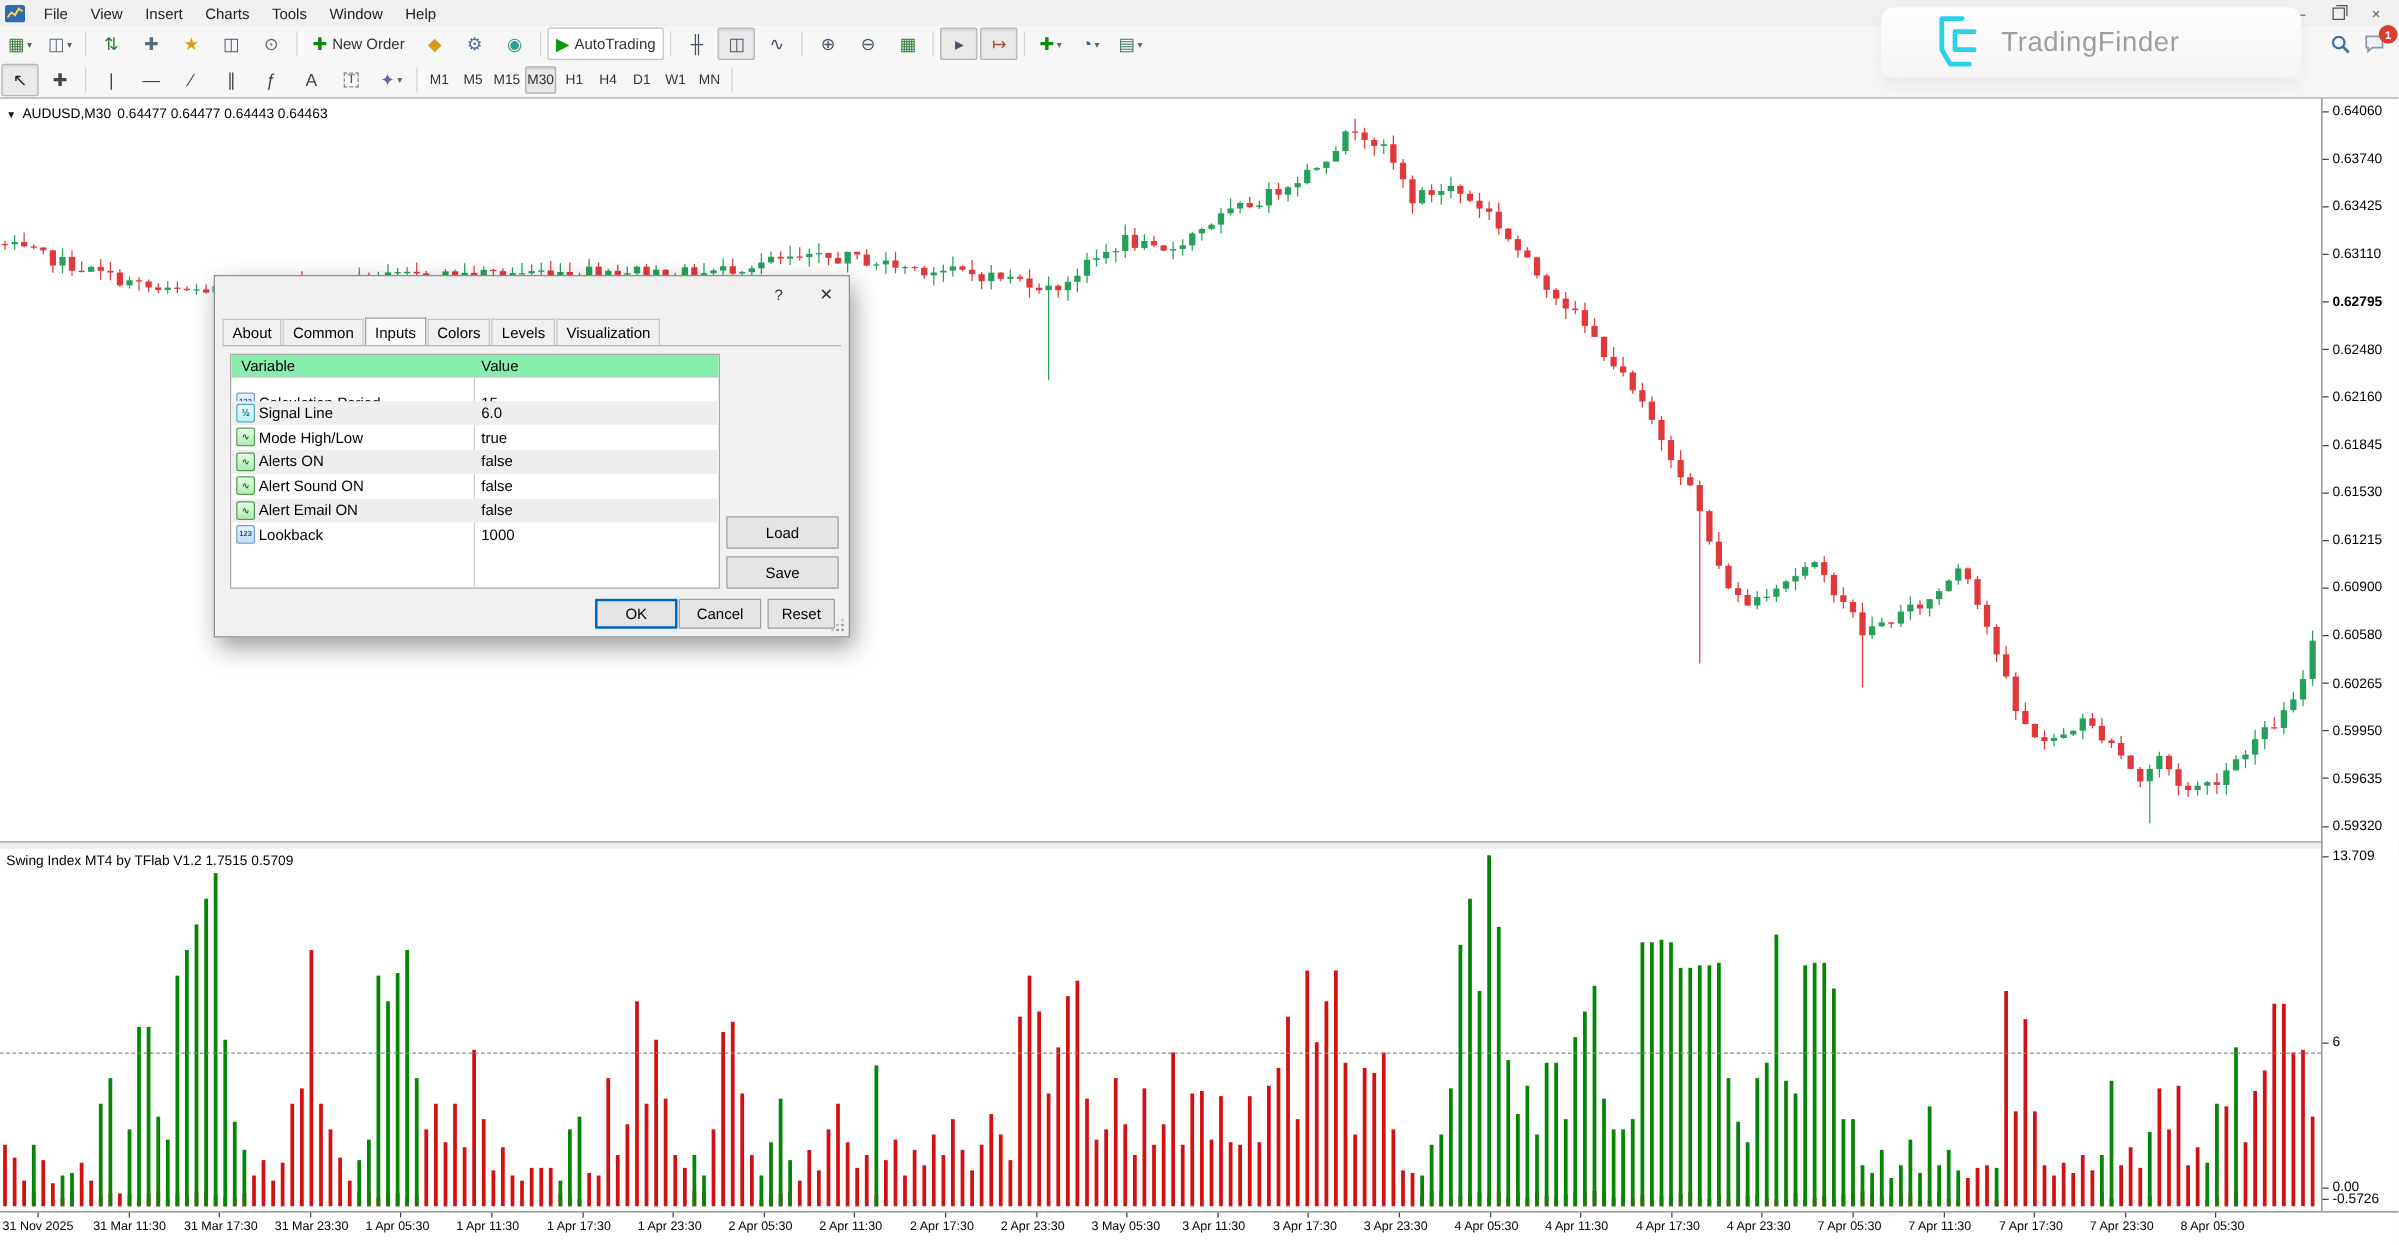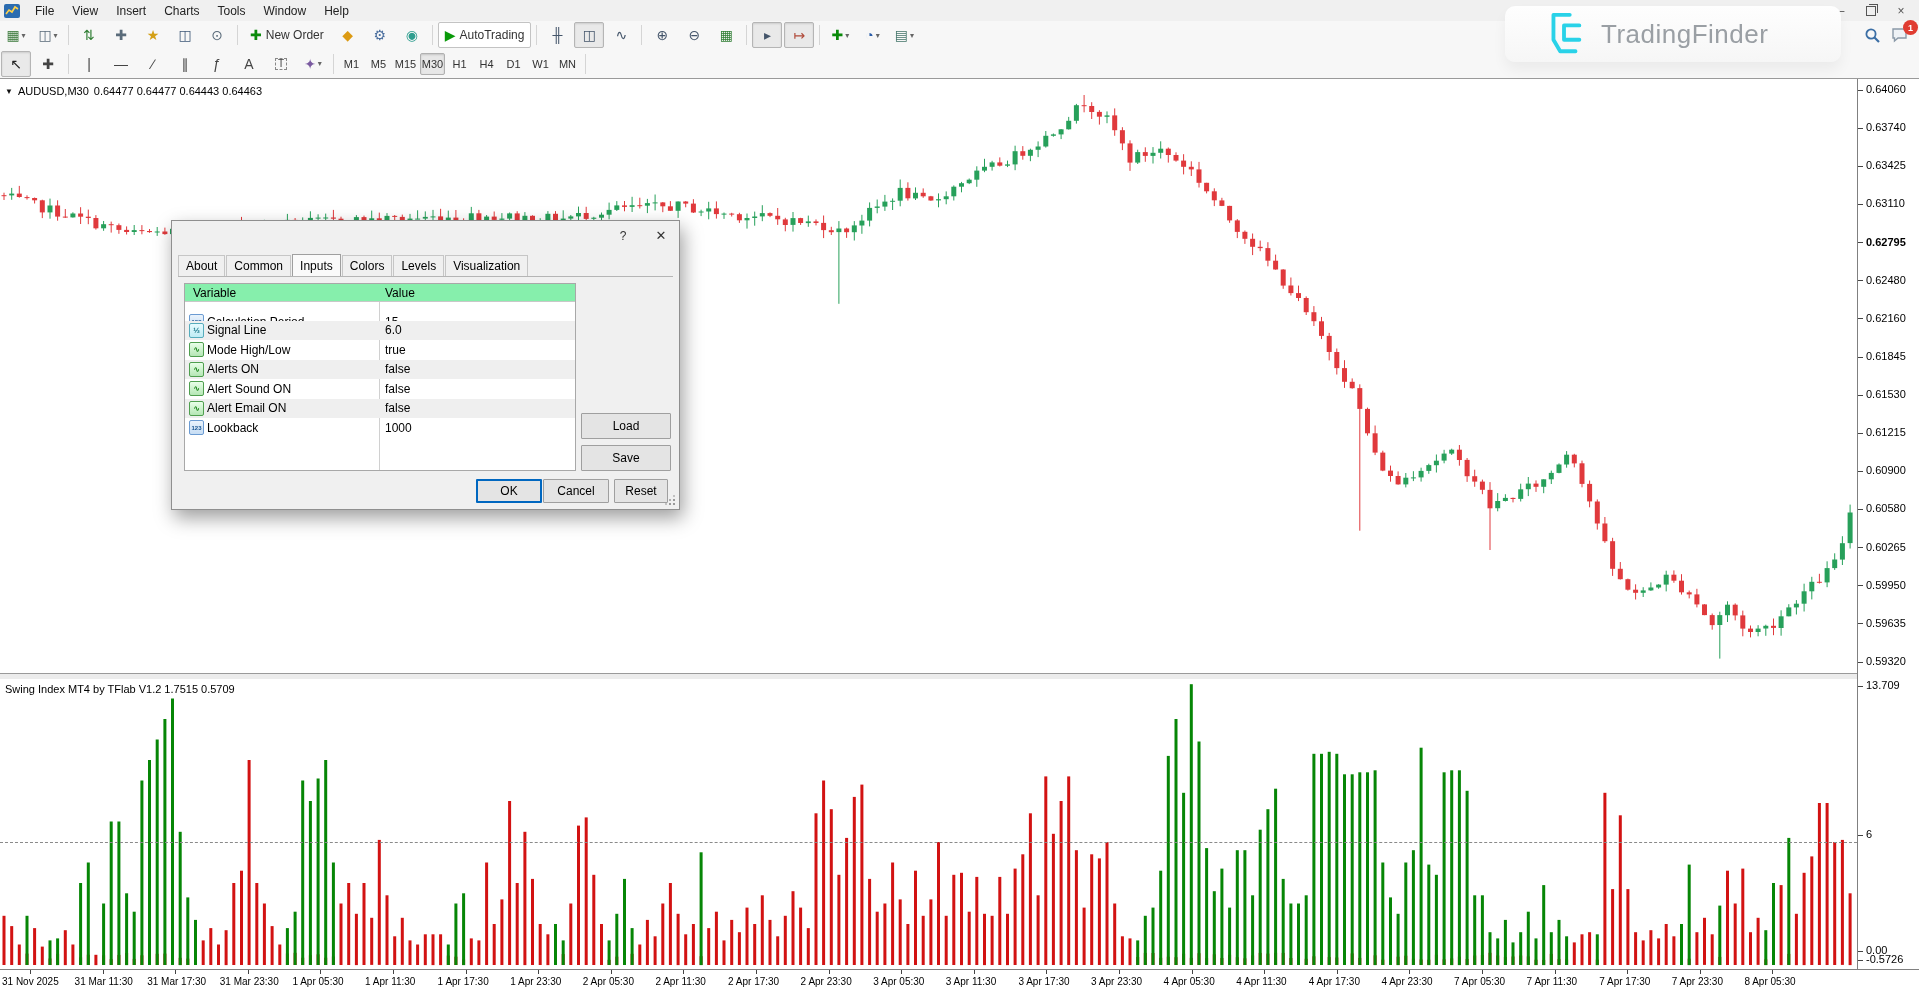--- a/index.html
+++ b/index.html
@@ -47,21 +47,21 @@
   .axis-col{position:absolute;left:1857px;top:0;width:62px;height:890px;background:#fff;border-left:1px solid #808080;}
   .ptick{position:absolute;left:0;font-size:11px;color:#000;white-space:nowrap;}
   .ptick .tickmark{display:inline-block;width:5px;height:1px;background:#444;vertical-align:middle;margin-right:3px;}
   .time-axis{position:absolute;left:0;top:890px;width:1919px;height:28px;background:#fff;border-top:1px solid #808080;}
   .tlabel{position:absolute;top:6px;font-size:10px;color:#000;white-space:nowrap;}
   .ttick{position:absolute;top:0;width:1px;height:4px;background:#444;}
   
   .watermark{position:absolute;left:1505px;top:6px;width:300px;height:56px;display:flex;align-items:center;
              gap:14px;padding-left:36px;border-radius:10px;
              background:linear-gradient(#fefefe,#f6f6f6);box-shadow:0 8px 14px rgba(0,0,0,.05);}
-  .wm-text{font-size:26px;color:#9a9fa4;letter-spacing:.5px;}
+  .wm-text{font-size:22px;color:#9a9fa4;letter-spacing:.5px;}
   
   .dialog{position:absolute;left:171px;top:220px;width:507px;height:288px;background:#f0f0f0;
           border:1px solid #8f8f8f;box-shadow:3px 8px 18px rgba(0,0,0,.38);font-size:12px;color:#000;}
   .dlg-title{position:absolute;left:0;top:0;width:100%;height:29px;background:#fff;display:flex;align-items:center;}
   .dlg-title-text{padding-left:9px;}
   .dlg-sys{position:absolute;top:0;height:29px;width:32px;display:flex;align-items:center;justify-content:center;color:#333;}
   .dlg-help{right:40px;}
   .dlg-close{right:2px;font-size:13px;}
   .tabs{position:absolute;left:6px;top:34px;display:flex;align-items:flex-end;height:21px;}
   .tab{padding:3px 7px 3px;border:1px solid #c6c6c6;border-bottom:none;background:#f0f0f0;margin-right:1px;font-size:12px;}
@@ -1150,21 +1150,21 @@
       <div class="tlabel" style="left: 510.2px;">1 Apr 23:30</div>
       <div class="ttick" style="left: 538.2px;"></div>
       <div class="tlabel" style="left: 582.8px;">2 Apr 05:30</div>
       <div class="ttick" style="left: 610.8px;"></div>
       <div class="tlabel" style="left: 655.4px;">2 Apr 11:30</div>
       <div class="ttick" style="left: 683.4px;"></div>
       <div class="tlabel" style="left: 728px;">2 Apr 17:30</div>
       <div class="ttick" style="left: 756px;"></div>
       <div class="tlabel" style="left: 800.6px;">2 Apr 23:30</div>
       <div class="ttick" style="left: 828.6px;"></div>
-      <div class="tlabel" style="left: 873.2px;">3 Apr 05:30</div>
+      <div class="tlabel" style="left: 873.2px;">3 May 05:30</div>
       <div class="ttick" style="left: 901.2px;"></div>
       <div class="tlabel" style="left: 945.8px;">3 Apr 11:30</div>
       <div class="ttick" style="left: 973.8px;"></div>
       <div class="tlabel" style="left: 1018.4px;">3 Apr 17:30</div>
       <div class="ttick" style="left: 1046.4px;"></div>
       <div class="tlabel" style="left: 1091px;">3 Apr 23:30</div>
       <div class="ttick" style="left: 1119px;"></div>
       <div class="tlabel" style="left: 1163.6px;">4 Apr 05:30</div>
       <div class="ttick" style="left: 1191.6px;"></div>
       <div class="tlabel" style="left: 1236.2px;">4 Apr 11:30</div>

